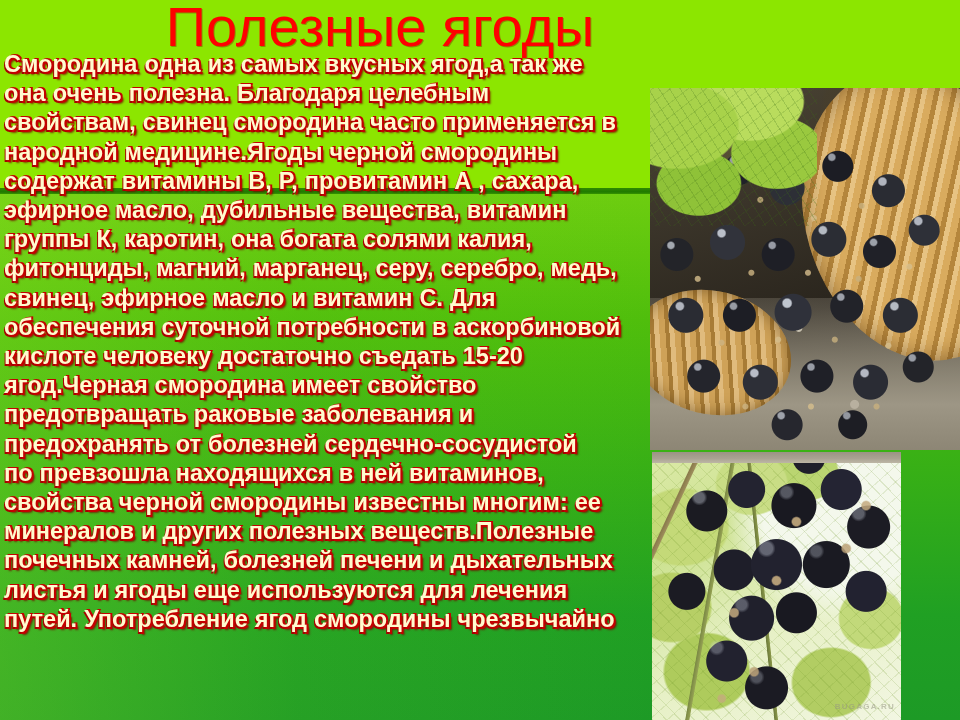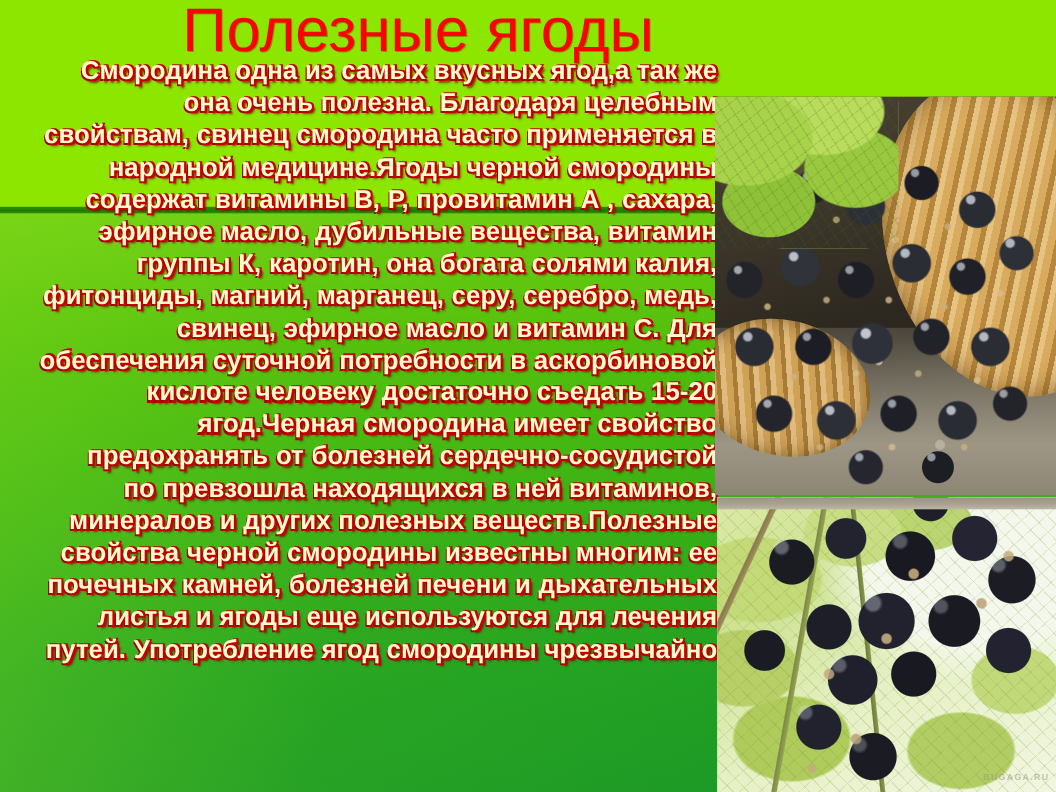--- a/index.html
+++ b/index.html
@@ -72,36 +72,35 @@
     color: #fffbcf;
     text-shadow:
        2px 2px 0 #c40000,
        2px -1px 0 #c40000,
       -1px 2px 0 #a80000,
        3px 3px 2px rgba(120,0,0,0.75);
     word-spacing: 0.5px;
   }
   .body-text p {
     margin: 0;
-    text-align: right;
   }
 
   
   .photo {
     position: absolute;
     overflow: hidden;
   }
   #photo-basket {
     left: 650px; top: 88px;
     width: 310px; height: 362px;
     background: #1d1a14;
   }
   #photo-bush {
     left: 652px; top: 452px;
-    width: 308px; height: 268px;
+    width: 249px; height: 268px;
     background: #cfe39a;
   }
 
   
   .soil {
     position: absolute; inset: 0;
     background:
       radial-gradient(circle at 18% 12%, rgba(90,80,55,0.85) 0 14%, rgba(0,0,0,0) 15%),
       radial-gradient(circle at 72% 6%,  rgba(70,62,45,0.8) 0 12%, rgba(0,0,0,0) 13%),
       linear-gradient(165deg, #4b4434 0%, #3b352a 30%, #2a251d 60%, #55503f 100%);
@@ -349,24 +348,25 @@
     <p>свойствам, свинец смородина часто применяется в</p>
     <p>народной медицине.Ягоды черной смородины</p>
     <p>содержат витамины В, Р, провитамин А , сахара,</p>
     <p>эфирное масло, дубильные вещества,  витамин</p>
     <p>группы К, каротин, она богата солями калия,</p>
     <p>фитонциды, магний, марганец, серу, серебро, медь,</p>
     <p>свинец, эфирное масло и витамин С. Для</p>
     <p>обеспечения суточной потребности в аскорбиновой</p>
     <p>кислоте человеку достаточно съедать 15-20</p>
     <p>ягод.Черная смородина имеет свойство</p>
+    <p>предотвращать раковые заболевания и</p>
     <p>предохранять от болезней сердечно-сосудистой</p>
     <p>по превзошла находящихся в ней витаминов,</p>
+    <p>свойства черной смородины известны многим: ее</p>
     <p>минералов и других полезных веществ.Полезные</p>
-    <p>свойства черной смородины известны многим: ее</p>
     <p>почечных камней, болезней печени и дыхательных</p>
     <p>листья и ягоды еще используются для лечения</p>
     <p>путей. Употребление ягод смородины чрезвычайно</p>
 
   </div>
 
   <div class="photo" id="photo-basket" title="Черная смородина, высыпанная из плетеной корзины на землю">
     <div class="soil"></div>
     <div class="gravel"></div>
     <div class="basket-rim"></div>

